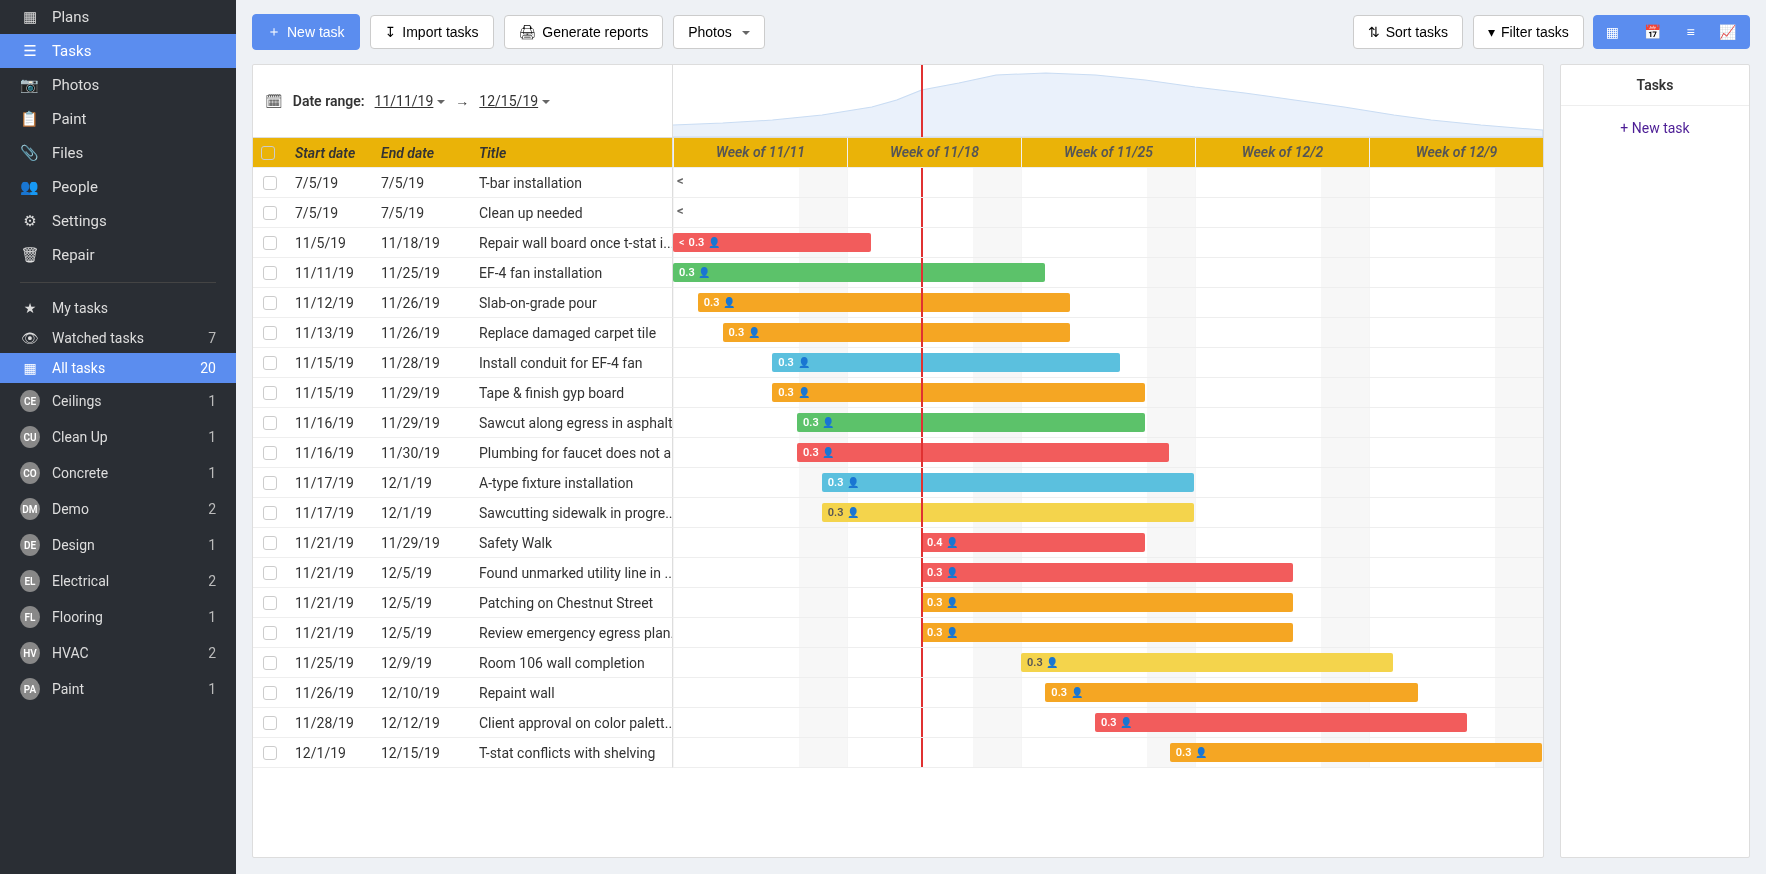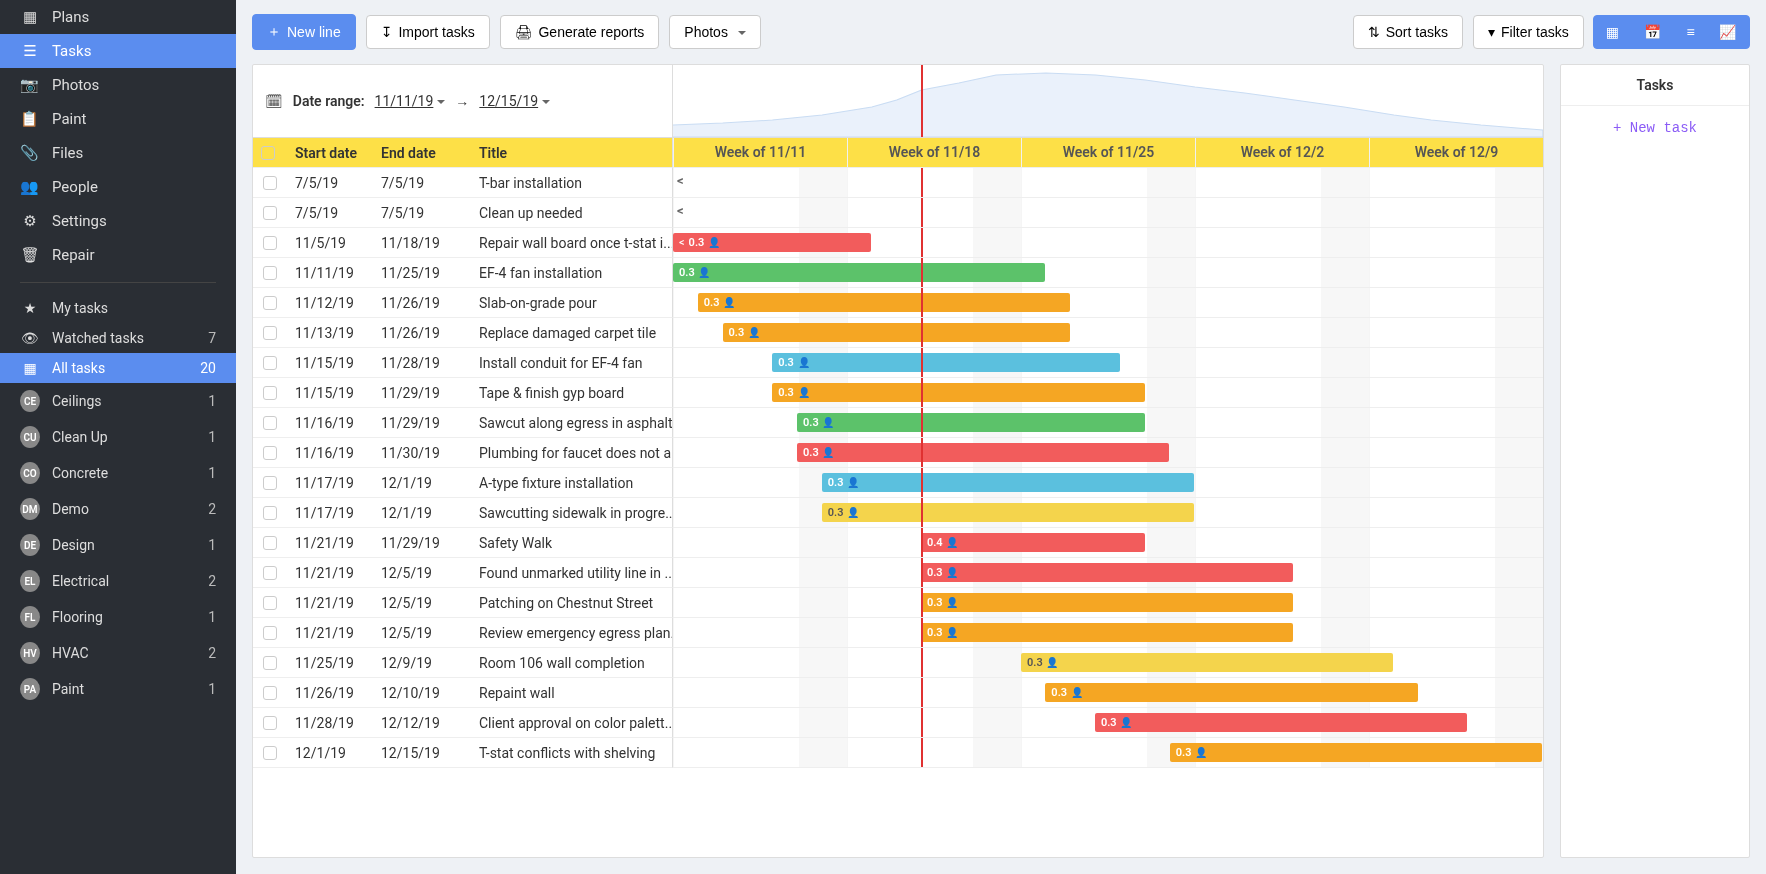--- a/index.html
+++ b/index.html
@@ -25,34 +25,34 @@
 .btn-group .btn { border-radius: 0; margin-left: -1px; padding: 8px 12px; }
 .btn-group .btn:first-child { border-radius: 4px 0 0 4px; }
 .btn-group .btn:last-child { border-radius: 0 4px 4px 0; }
 .btn-group .btn.active { background: #5b8def; color: #fff; border-color: #5b8def; }
 
 .content { flex: 1; display: flex; padding: 0 16px 16px 16px; gap: 16px; overflow: hidden; }
 .panel { background: #fff; border: 1px solid #ddd; border-radius: 2px; display: flex; flex-direction: column; overflow: hidden; }
 .gantt-panel { flex: 1; }
 .right-panel { width: 190px; }
 .right-panel .panel-header { padding: 12px; text-align: center; font-weight: 600; border-bottom: 1px solid #eee; }
-.right-panel .new-task-link { padding: 14px; text-align: center; color: #8b5cf6; cursor: pointer; font-family: Liberation Mono, monospace; }
+.right-panel .new-task-link { padding: 14px; text-align: center; color: #4c1d95; cursor: pointer; }
 
 .date-header { display: flex; border-bottom: 1px solid #ddd; }
 .date-left { width: 420px; padding: 18px 12px; display: flex; align-items: center; gap: 10px; border-right: 1px solid #ddd; }
 .date-left .dr-label { font-weight: 600; }
 .date-link { color: #333; text-decoration: underline; cursor: pointer; }
 .caret-sm::after { content: ""; display: inline-block; margin-left: 4px; border-top: 4px solid #666; border-left: 4px solid transparent; border-right: 4px solid transparent; vertical-align: middle; }
 .spark { flex: 1; position: relative; height: 72px; }
 .spark svg { width: 100%; height: 100%; }
 
 .gantt-grid { flex: 1; overflow: auto; }
 .gantt-table { display: grid; grid-template-columns: 34px 86px 98px 202px 1fr; }
 .gh, .gc { border-bottom: 1px solid #eee; padding: 6px 8px; display: flex; align-items: center; min-height: 30px; white-space: nowrap; overflow: hidden; text-overflow: ellipsis; }
-.gh { font-weight: 600; background: #fde047; position: sticky; top: 0; z-index: 2; }
+.gh { font-weight: 600; background: #eab308; position: sticky; top: 0; z-index: 2; font-style: italic; }
 .gh.timeline-head { padding: 0; }
 .gc.check { justify-content: center; }
 .cb { width: 14px; height: 14px; border: 1px solid #ccc; border-radius: 3px; display: inline-block; }
 .col-title { border-right: 1px solid #ddd; }
 .timeline-head-inner { display: flex; width: 100%; height: 100%; }
 .week-col { flex: 1; text-align: center; padding: 6px 0; font-weight: 600; color: #555; border-left: 1px solid #f0f0f0; }
 .timeline-cell { padding: 0; position: relative; overflow: visible; }
 .timeline-bg { position: absolute; inset: 0; display: flex; }
 .timeline-bg .wk { flex: 1; border-left: 1px solid #f5f5f5; position: relative; }
 .timeline-bg .wk .wkend { position: absolute; right: 0; top: 0; bottom: 0; width: 28%; background: #f7f7f7; }
@@ -191,21 +191,21 @@
         <span>Paint</span>
         <span class="count">1</span>
       </div>
     </div>
 </div>
 
 <div class="main">
   <div class="toolbar">
     <button class="btn primary">
         <span>＋</span>
-        <span>New line</span>
+        <span>New task</span>
       </button>
     <button class="btn">
         <span>↧</span>
         <span>Import tasks</span>
       </button>
     <button class="btn">
         <span>🖨</span>
         <span>Generate reports</span>
       </button>
     <button class="btn">

